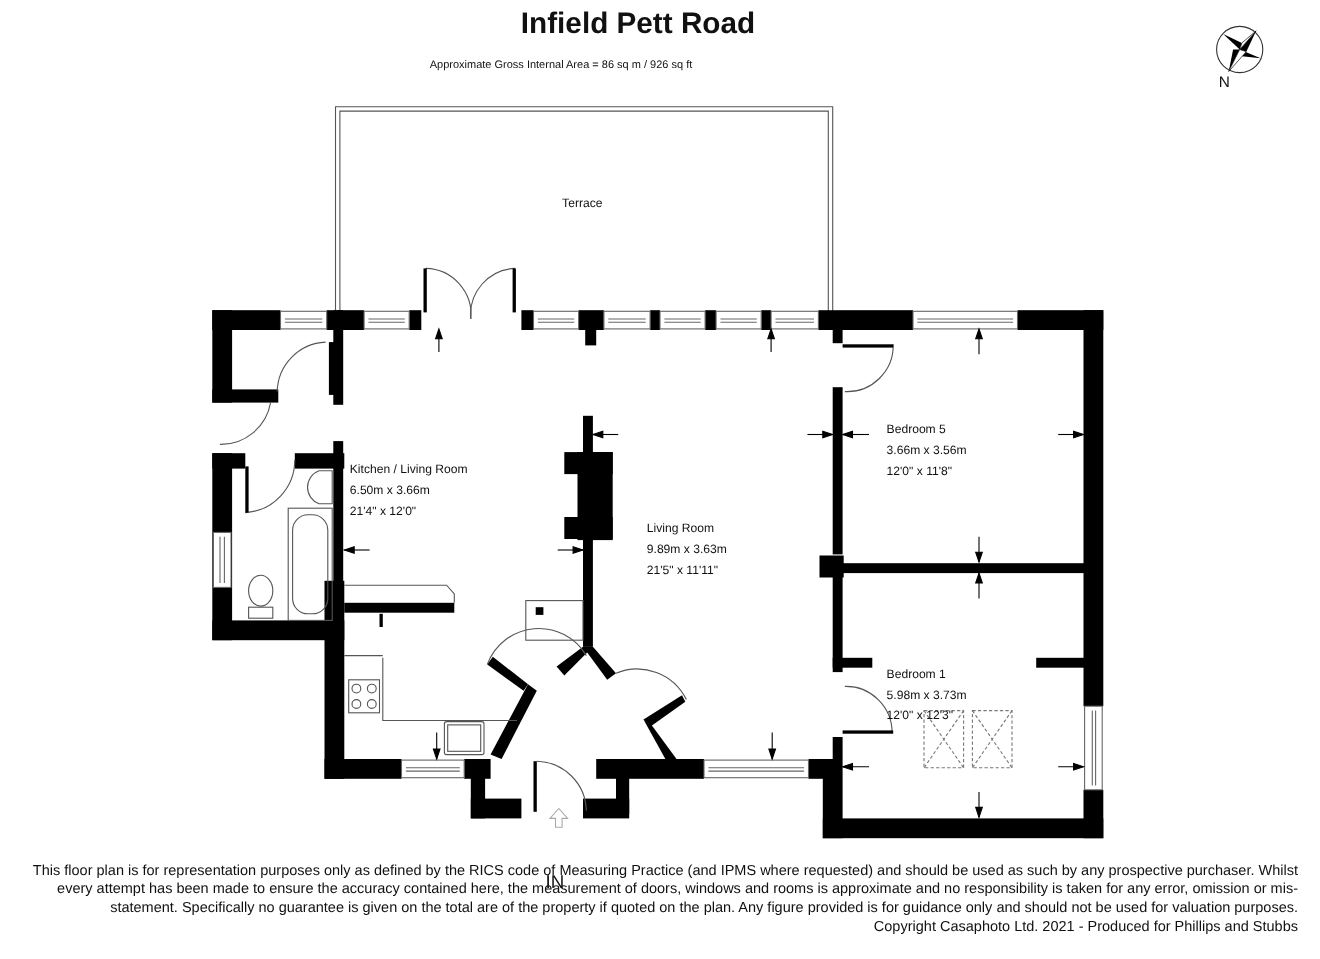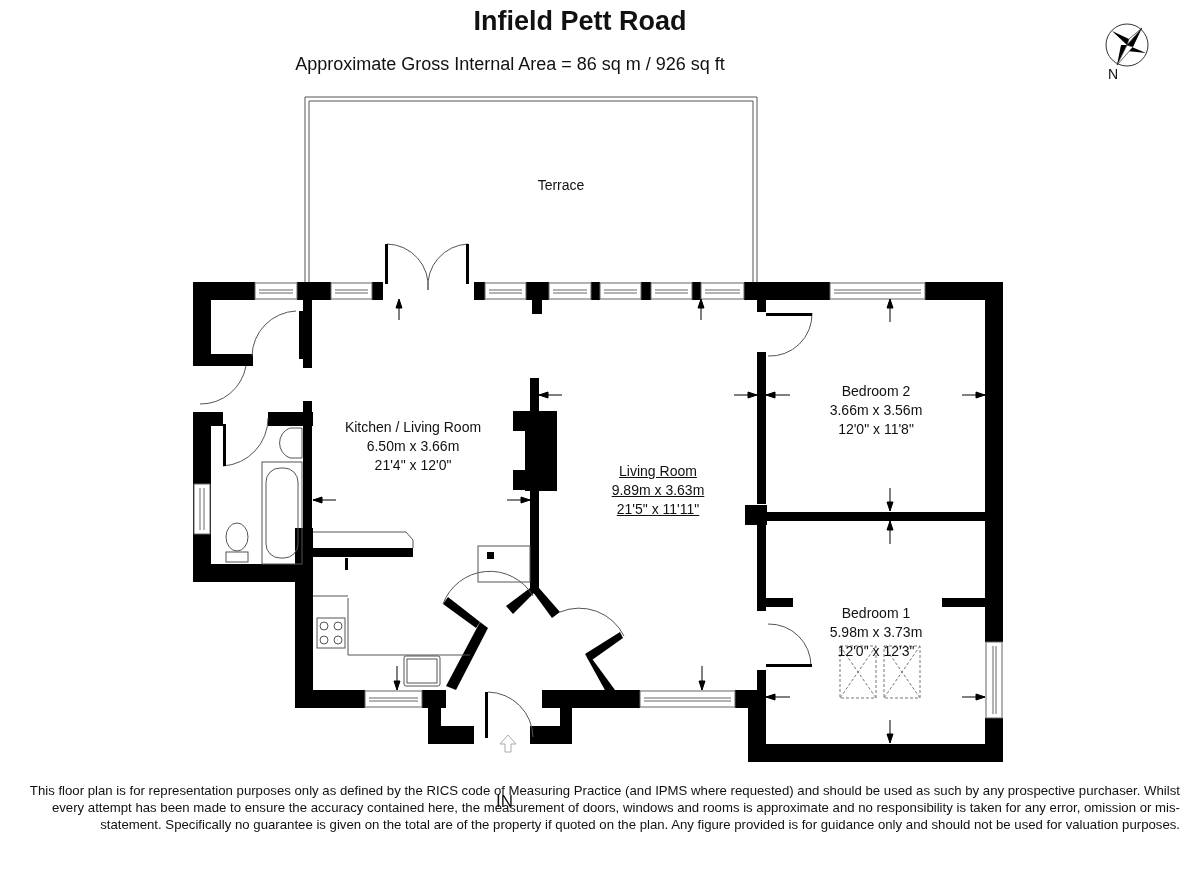--- a/index.html
+++ b/index.html
@@ -1,23 +1,23 @@
 <!DOCTYPE html>
 <html><head>
 <meta charset="utf-8">
 <style>
   html, body { margin: 0; padding: 0; background: #ffffff; }
   body { width: 1200px; height: 872px; position: relative; overflow: hidden;
          font-family: "Liberation Sans", sans-serif; color: #111; }
   .title { position: absolute; left: 0; width: 1160px; top: 6px; text-align: center;
            font-size: 27px; font-weight: bold; }
   .subtitle { position: absolute; left: 0; width: 1020px; top: 54px; text-align: center;
-              font-size: 18px; }
+              font-size: 10px; }
   svg.plan { position: absolute; left: 0; top: 0; }
-  .lbl { position: absolute; text-align: center; font-size: 14px; line-height: 19px; white-space: nowrap; }
+  .lbl { position: absolute; text-align: left; font-size: 11px; line-height: 19px; white-space: nowrap; }
   .lbl span { display: block; }
   .north { position: absolute; left: 1108px; top: 66px; font-size: 14px; }
   .in-label { position: absolute; left: 496px; top: 792px; font-size: 17px; }
   .disclaimer { position: absolute; left: 20px; width: 1160px; top: 782px; text-align: right;
                 font-size: 13.2px; line-height: 17px; }
   .copyright { display: block; font-size: 13.2px; }
 </style>
 </head>
 <body>
 
@@ -246,35 +246,36 @@
 <div class="lbl" style="left:511px; top:176px; width:100px;">
   <span>Terrace</span>
 </div>
 
 <div class="lbl" style="left:318px; top:418px; width:190px;">
   <span>Kitchen / Living Room</span>
   <span>6.50m x 3.66m</span>
   <span>21'4" x 12'0"</span>
 </div>
 
-<div class="lbl" style="left:588px; top:462px; width:140px;text-decoration:underline;">
+<div class="lbl" style="left:588px; top:472px; width:140px;">
   <span>Living Room</span>
   <span>9.89m x 3.63m</span>
   <span>21'5" x 11'11"</span>
 </div>
 
 <div class="lbl" style="left:806px; top:382px; width:140px;">
-  <span>Bedroom 2</span>
+  <span>Bedroom 5</span>
   <span>3.66m x 3.56m</span>
   <span>12'0" x 11'8"</span>
 </div>
 
 <div class="lbl" style="left:806px; top:604px; width:140px;">
   <span>Bedroom 1</span>
   <span>5.98m x 3.73m</span>
   <span>12'0" x 12'3"</span>
 </div>
 
 <div class="in-label">IN</div>
 
 <div class="disclaimer">
   <span>This floor plan is for representation purposes only as defined by the RICS code of Measuring Practice (and IPMS where requested) and should be used as such by any prospective purchaser. Whilst every attempt has been made to ensure the accuracy contained here, the measurement of doors, windows and rooms is approximate and no responsibility is taken for any error, omission or mis-statement. Specifically no guarantee is given on the total are of the property if quoted on the plan. Any figure provided is for guidance only and should not be used for valuation purposes.</span>
+  <span class="copyright">Copyright Casaphoto Ltd. 2021 - Produced for Phillips and Stubbs</span>
 </div>
 
 </body></html>

